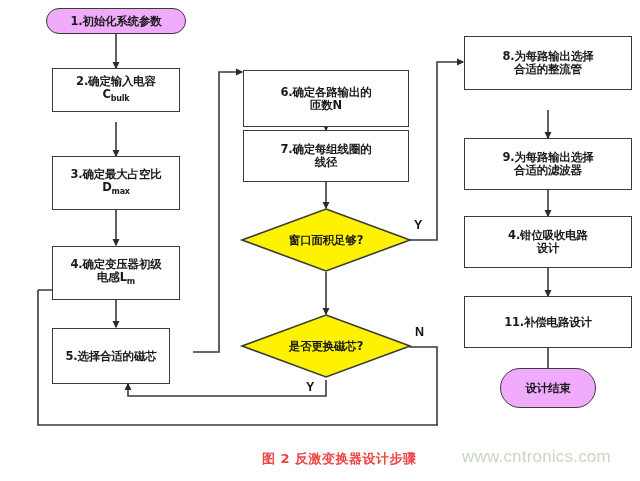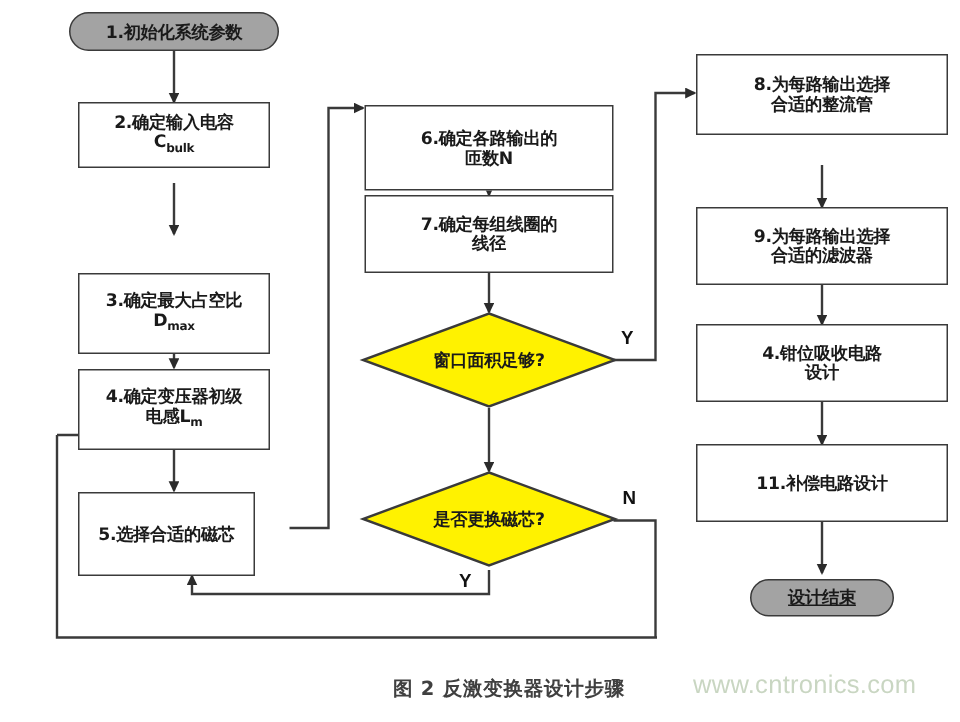--- a/index.html
+++ b/index.html
@@ -34,21 +34,21 @@
   }
   .proc {
     border: 1.6px solid #3a3a3a;
     background: #ffffff;
     font-size: 11.5px;
     font-weight: bold;
     letter-spacing: -0.2px;
   }
   .term {
     border: 1.6px solid #3a3a3a;
-    background: #a3a3a3;
+    background: #f0abfc;
     border-radius: 999px;
     font-size: 11.5px;
     font-weight: bold;
     letter-spacing: -0.2px;
   }
   .node-inner {
     padding: 0 3px;
   }
   .sub {
     font-size: 8px;
@@ -75,21 +75,21 @@
     position: absolute;
     font-size: 12.5px;
     font-weight: bold;
     color: #111111;
     font-family: "Liberation Sans", sans-serif;
   }
   .caption {
     position: absolute;
     font-size: 13px;
     font-weight: bold;
-    color: #404040;
+    color: #ef4444;
     letter-spacing: 0.5px;
     white-space: nowrap;
   }
   .watermark {
     position: absolute;
     font-size: 17px;
     font-weight: normal;
     color: #c9d6c2;
     letter-spacing: 0.2px;
     white-space: nowrap;
@@ -155,21 +155,21 @@
     <span class="node-inner">1.初始化系统参数</span>
   </div>
 
   <div class="node proc" style="left:52px; top:68px; width:128px; height:44px;">
     <span class="node-inner">
       <span>2.确定输入电容</span>
       <span class="line2"><span class="var">C</span><span class="sub">bulk</span></span>
     </span>
   </div>
 
-  <div class="node proc" style="left:52px; top:156px; width:128px; height:54px;margin-top:26px;">
+  <div class="node proc" style="left:52px; top:156px; width:128px; height:54px;">
     <span class="node-inner">
       <span>3.确定最大占空比</span>
       <span class="line2"><span class="var">D</span><span class="sub">max</span></span>
     </span>
   </div>
 
   <div class="node proc" style="left:52px; top:246px; width:128px; height:54px;">
     <span class="node-inner">
       <span>4.确定变压器初级</span>
       <span class="line2"><span class="var">电感L</span><span class="sub">m</span></span>
@@ -220,21 +220,21 @@
     <span class="node-inner">
       <span>4.钳位吸收电路</span>
       <span class="line2">设计</span>
     </span>
   </div>
 
   <div class="node proc" style="left:464px; top:296px; width:168px; height:52px;">
     <span class="node-inner">11.补偿电路设计</span>
   </div>
 
-  <div class="node term" style="left:500px; top:386px; width:96px; height:25px;text-decoration:underline;">
+  <div class="node term" style="left:500px; top:368px; width:96px; height:40px;">
     <span class="node-inner">设计结束</span>
   </div>
 
   <div class="caption" style="left:262px; top:450px;">图 2 反激变换器设计步骤</div>
 
   <div class="watermark" style="left:462px; top:447px;">www.cntronics.com</div>
 
 </div>
 
 </body></html>

